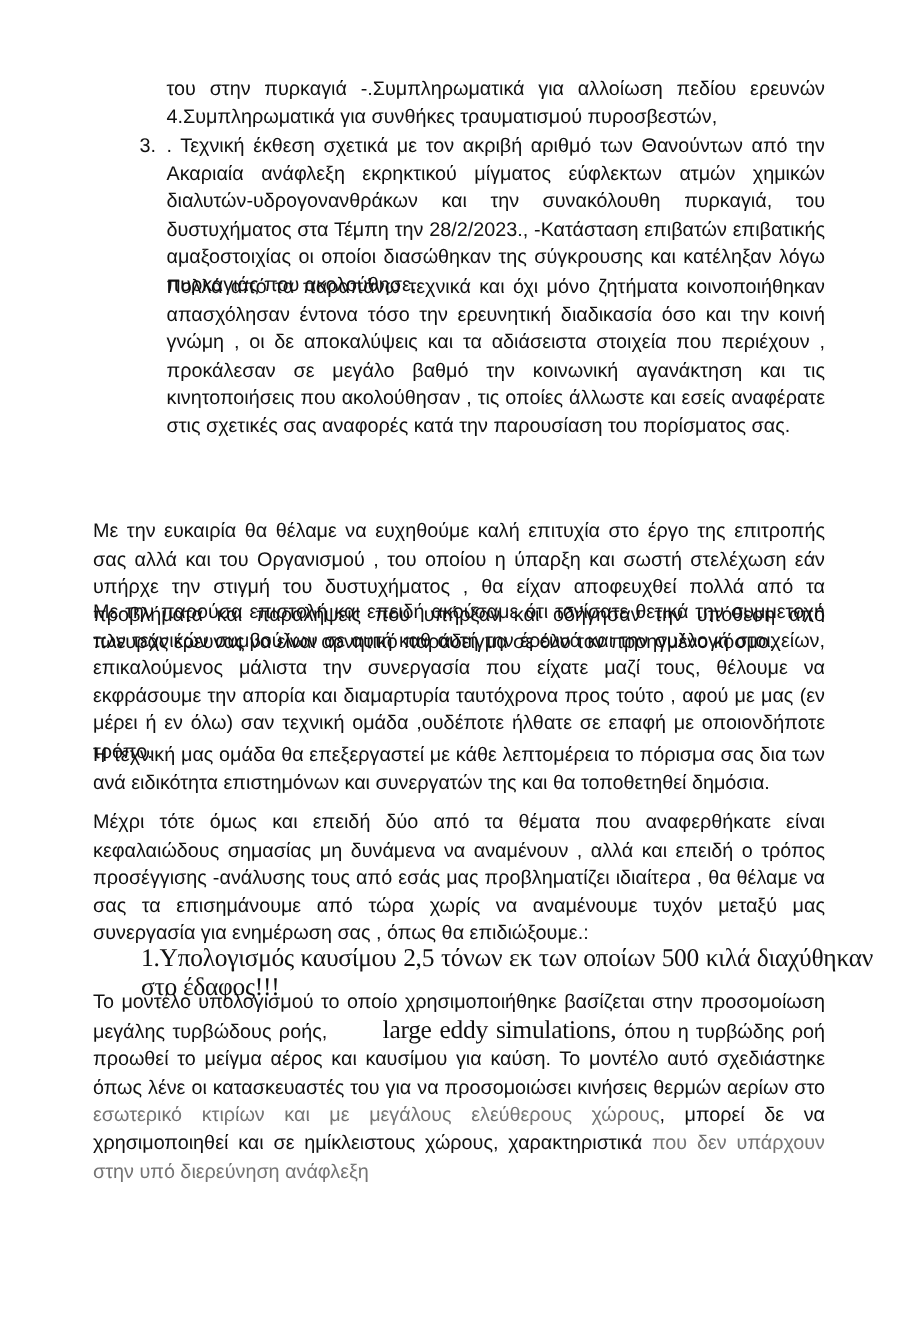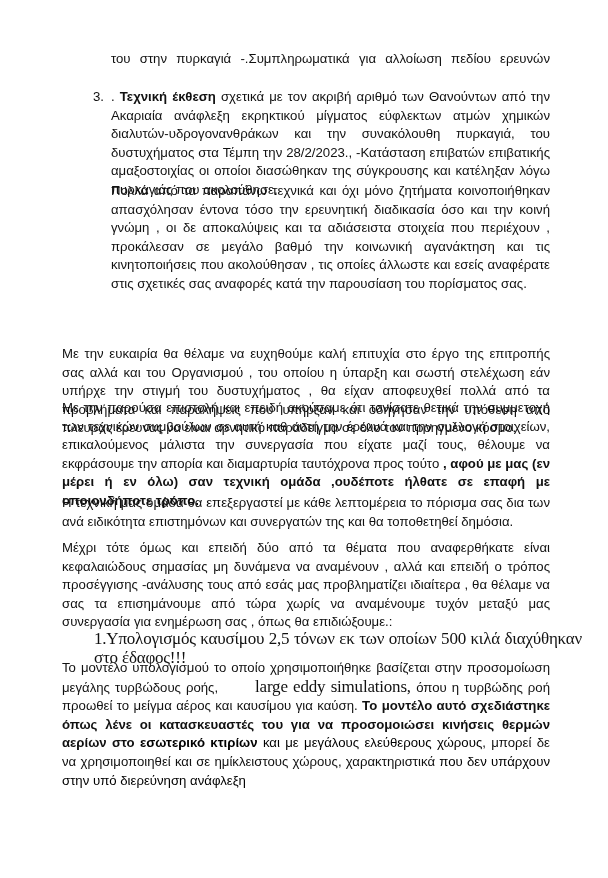--- a/index.html
+++ b/index.html
@@ -2,31 +2,32 @@
 <html><head>
 <meta charset="utf-8">
 <style>
   html, body { margin: 0; padding: 0; background: #ffffff; }
   body { width: 608px; height: 878px; overflow: hidden; position: relative;
          font-family: "Liberation Sans", sans-serif; font-size: 13.2px; color: #111; }
   .page { position: absolute; left: 0; top: 0; width: 508px; height: 878px; background: #fff; }
   .p { position: absolute; left: 62px; width: 488px; line-height: 18.6px; text-align: justify; margin: 0; }
   .ind { left: 111px; width: 439px; }
   .num { position: absolute; left: 93px; line-height: 18.6px; }
-  .b { font-weight: bold; }
-  .red { color: #000000; }
+  .b { font-weight: normal; }
+  .red { color: #737373; }
   .cal { font-family: Liberation Serif, serif; font-size: 17px; letter-spacing: -0.2px; margin-left: 32px; }
   .last { text-align-last: justify; }
 </style>
 </head>
 <body>
 
 <div class="page">
 
   <p class="p ind last" style="top:50px;">του στην πυρκαγιά -.Συμπληρωματικά για αλλοίωση πεδίου ερευνών</p>
+  <p class="p ind" style="top:69px;">4.Συμπληρωματικά για συνθήκες τραυματισμού πυροσβεστών,</p>
 
   <span class="num" style="top:88px;">3.</span>
   <p class="p ind" style="top:88px;"><span>. </span><span class="b">Τεχνική έκθεση</span><span> σχετικά με τον ακριβή αριθμό των Θανούντων από την Ακαριαία ανάφλεξη εκρηκτικού μίγματος εύφλεκτων ατμών χημικών διαλυτών-υδρογονανθράκων και την συνακόλουθη πυρκαγιά, του δυστυχήματος στα Τέμπη την 28/2/2023., -Κατάσταση επιβατών επιβατικής αμαξοστοιχίας οι οποίοι διασώθηκαν της σύγκρουσης και κατέληξαν λόγω πυρκαγιάς που ακολούθησε.</span></p>
 
   <p class="p ind" style="top:182px;"> Πολλά από τα παραπάνω τεχνικά και όχι μόνο ζητήματα κοινοποιήθηκαν απασχόλησαν έντονα τόσο την ερευνητική διαδικασία όσο και την κοινή γνώμη , οι δε αποκαλύψεις και τα αδιάσειστα στοιχεία που περιέχουν , προκάλεσαν σε μεγάλο βαθμό την κοινωνική αγανάκτηση και τις κινητοποιήσεις που ακολούθησαν , τις οποίες άλλωστε και εσείς αναφέρατε στις σχετικές σας αναφορές κατά την παρουσίαση του πορίσματος σας.</p>
 
   <p class="p" style="top:297px;margin-top:48px;">Με την ευκαιρία θα θέλαμε να ευχηθούμε καλή επιτυχία στο έργο της επιτροπής σας αλλά και του Οργανισμού , του οποίου η ύπαρξη και σωστή στελέχωση εάν υπήρχε την στιγμή του δυστυχήματος , θα είχαν αποφευχθεί πολλά από τα προβλήματα και παραλήψεις που υπήρξαν και οδήγησαν την υπόθεση από πλευράς έρευνας να είναι αρνητικό παράδειγμα σε όλο τον προηγμένο κόσμο.</p>
 
   <p class="p" style="top:399px;"><span>Με την παρούσα επιστολή και επειδή ακούσαμε ότι τονίσατε θετικά την συμμετοχή των τεχνικών συμβούλων σε αυτή καθ αυτή την έρευνά και την συλλογή στοιχείων, επικαλούμενος μάλιστα την συνεργασία που είχατε μαζί τους, θέλουμε να εκφράσουμε την απορία και διαμαρτυρία ταυτόχρονα προς τούτο </span><span class="b">, αφού με μας (εν μέρει ή εν όλω) σαν τεχνική ομάδα ,ουδέποτε ήλθατε σε επαφή με οποιονδήποτε τρόπο.</span></p>
 

